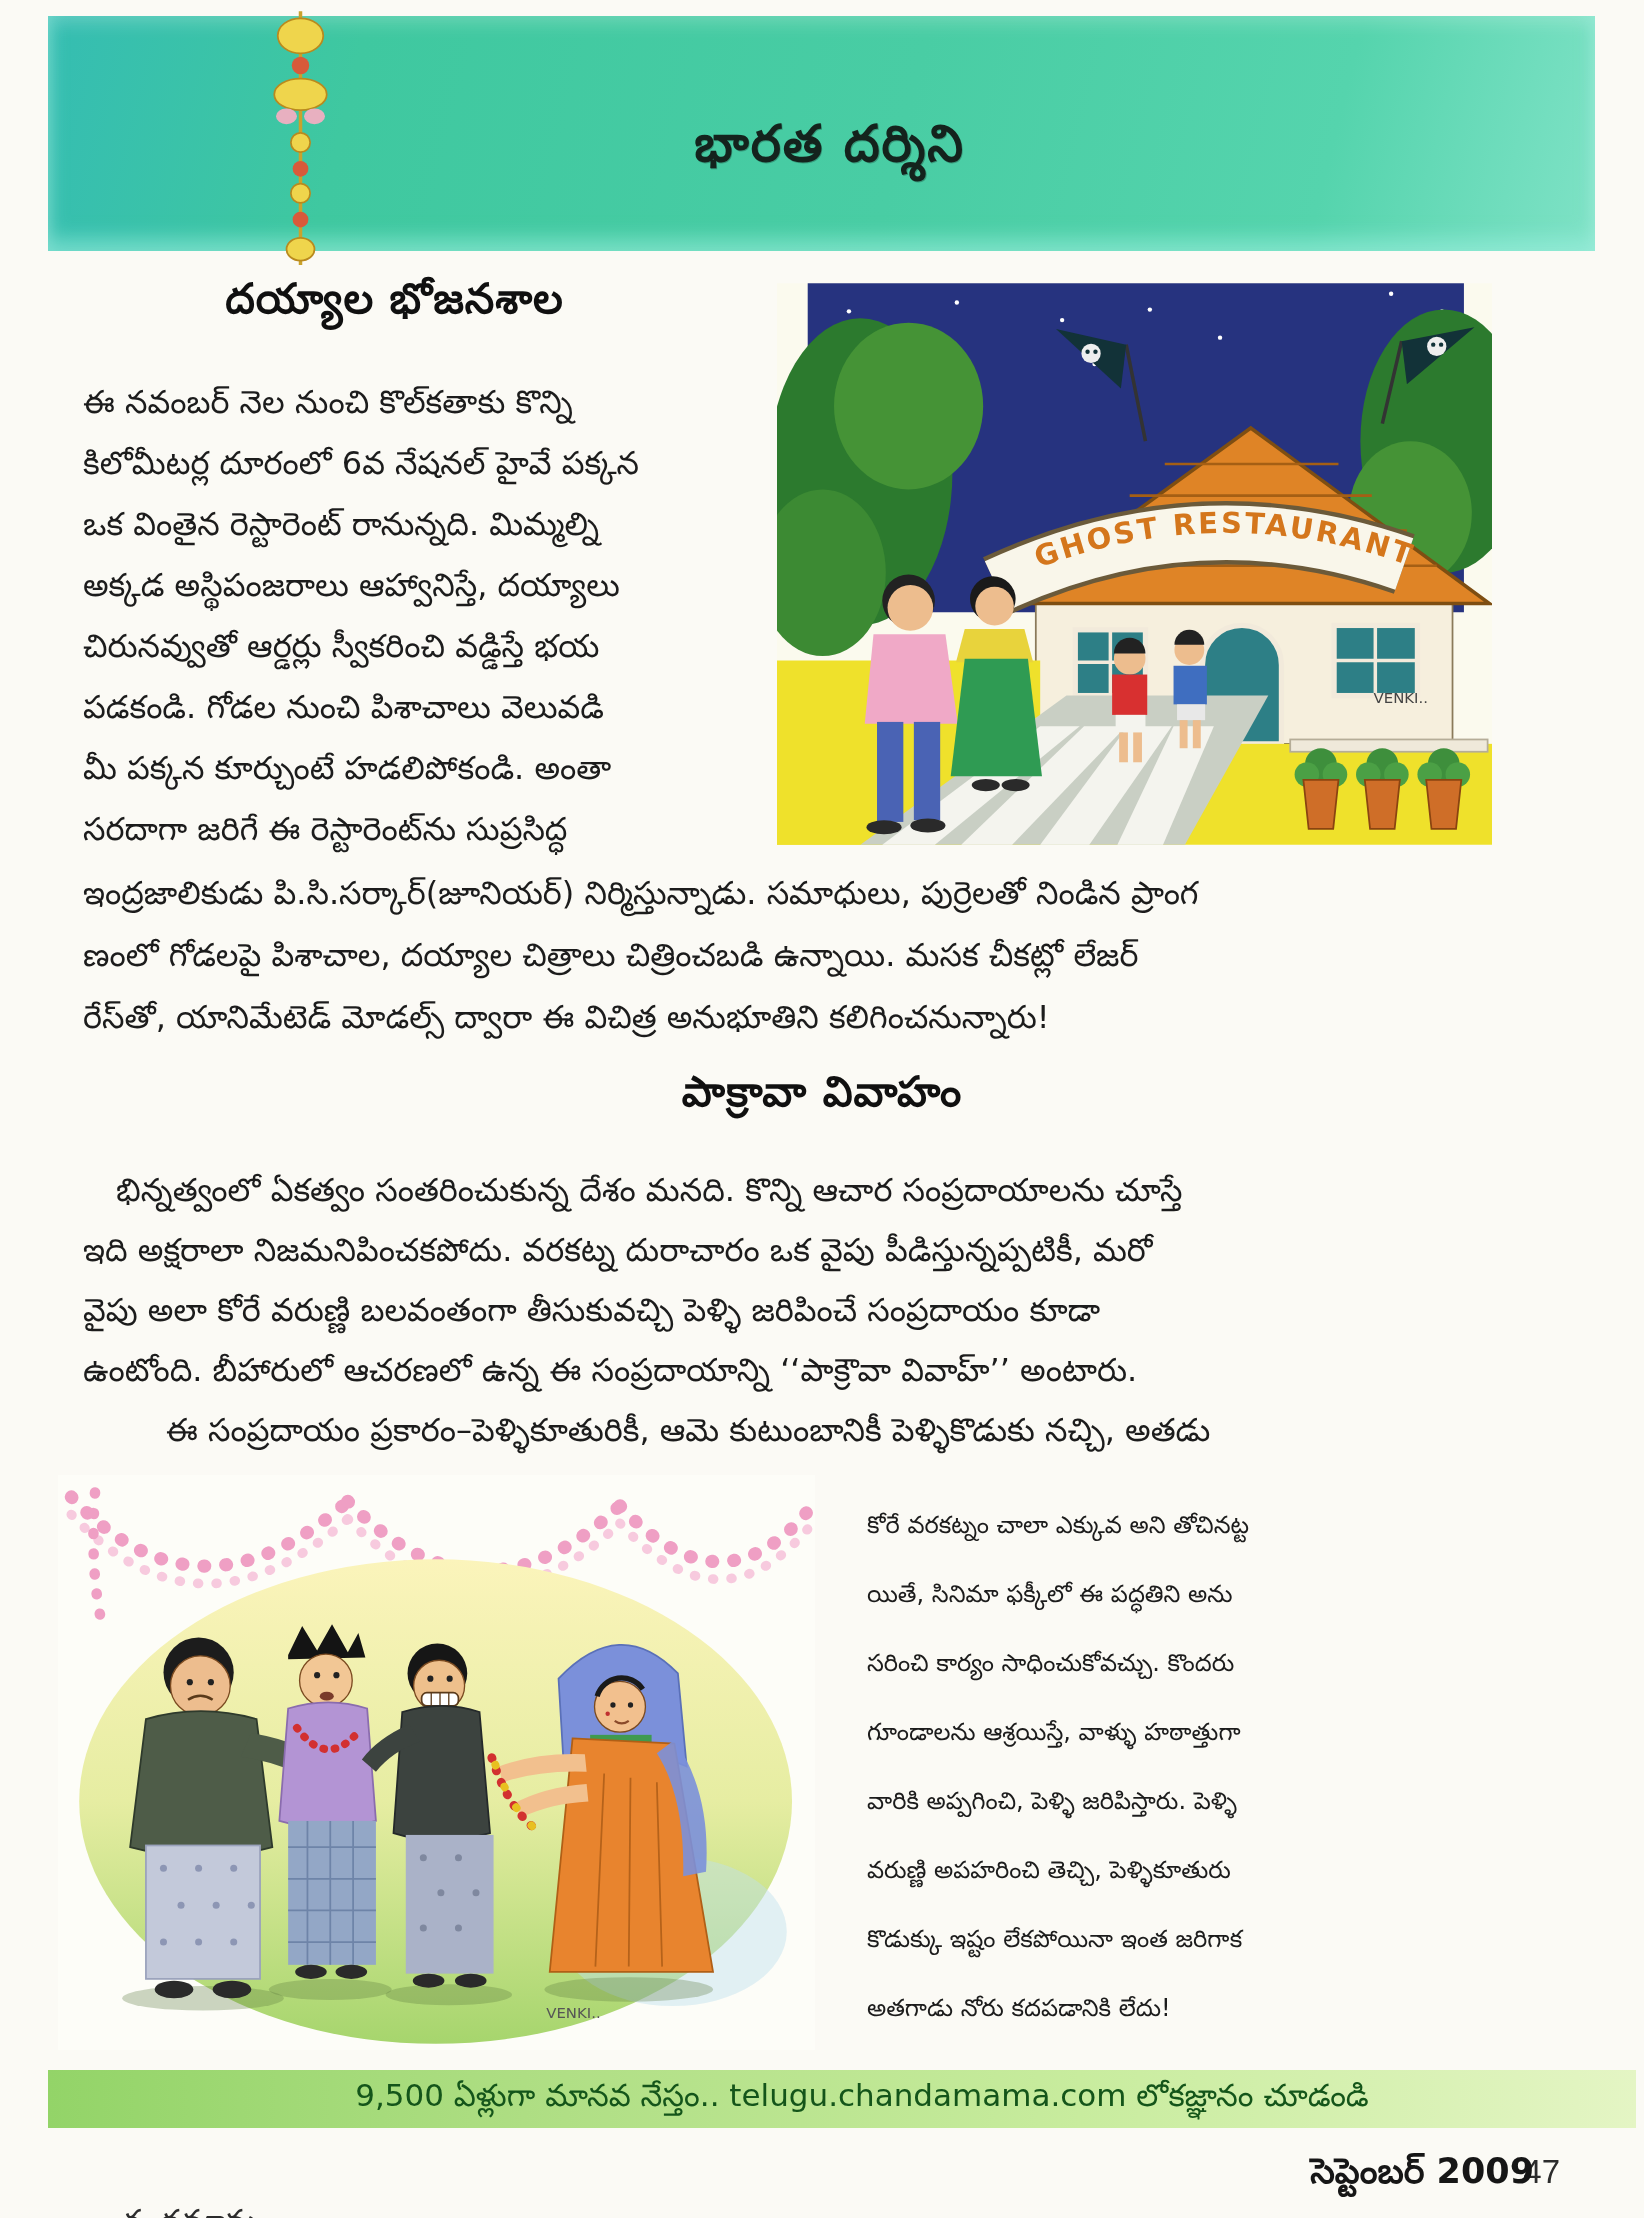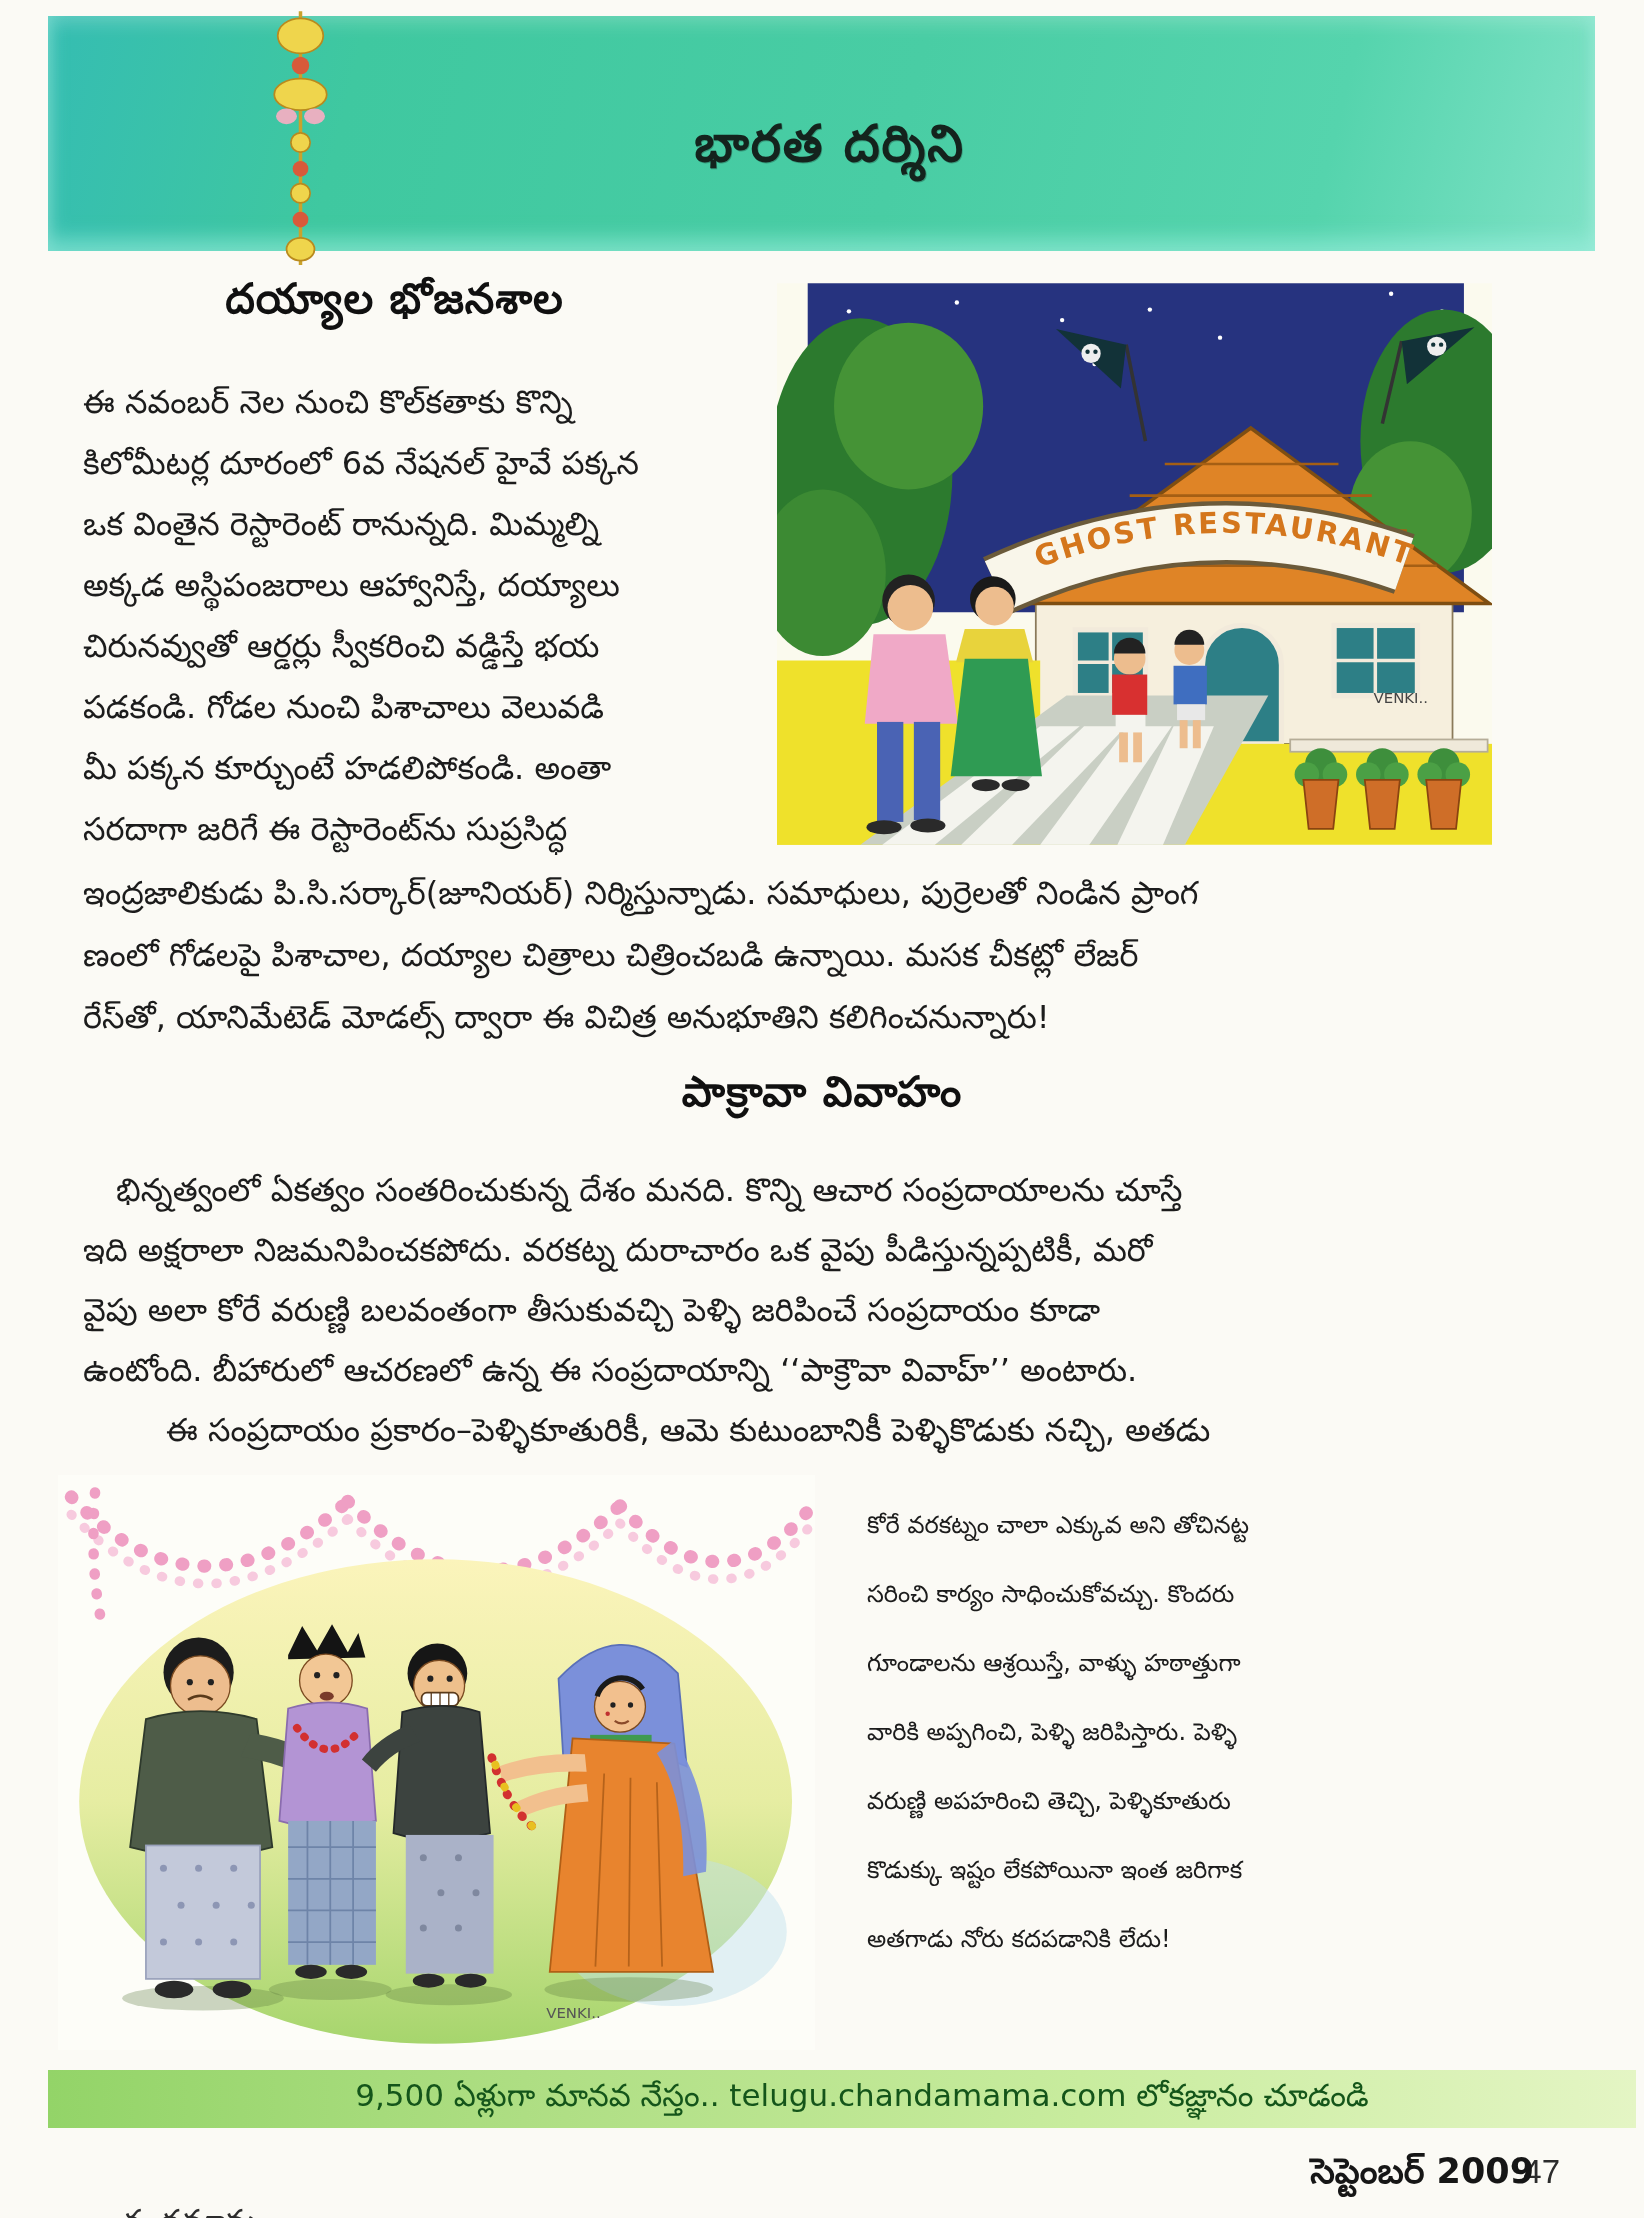--- a/index.html
+++ b/index.html
@@ -327,20 +327,21 @@
       <path d="M600,318 q-56,-2 -98,14 l4,18 q42,-14 96,-12 z" fill="#f2c08e"></path>
       <path d="M602,352 q-50,4 -82,22 l8,16 q34,-16 76,-18 z" fill="#f2c08e"></path>
       <path d="M494,322 q20,62 56,86" stroke="#d23030" stroke-width="10" fill="none" stroke-linecap="round" stroke-dasharray="1 14"></path>
       <path d="M498,330 q20,56 52,78" stroke="#e8c020" stroke-width="9" fill="none" stroke-linecap="round" stroke-dasharray="1 26"></path>
     </g>
     <text x="556" y="618" font-size="17" fill="#555">VENKI..</text>
   </svg>
 
   <div class="a2-col">
     <div class="tline">కోరే వరకట్నం చాలా ఎక్కువ అని తోచినట్ట</div>
+    <div class="tline">యితే, సినిమా ఫక్కీలో ఈ పద్ధతిని అను</div>
     <div class="tline">సరించి కార్యం సాధించుకోవచ్చు. కొందరు</div>
     <div class="tline">గూండాలను ఆశ్రయిస్తే, వాళ్ళు హఠాత్తుగా</div>
     <div class="tline">వారికి అప్పగించి, పెళ్ళి జరిపిస్తారు. పెళ్ళి</div>
     <div class="tline">వరుణ్ణి అపహరించి తెచ్చి, పెళ్ళికూతురు</div>
     <div class="tline">కొడుక్కు ఇష్టం లేకపోయినా ఇంత జరిగాక</div>
     <div class="tline">అతగాడు నోరు కదపడానికి లేదు!</div>
   </div>
 
   <div class="promo-band">
     <span>9,500 ఏళ్లుగా మానవ నేస్తం.. telugu.chandamama.com లోకజ్ఞానం చూడండి</span>

